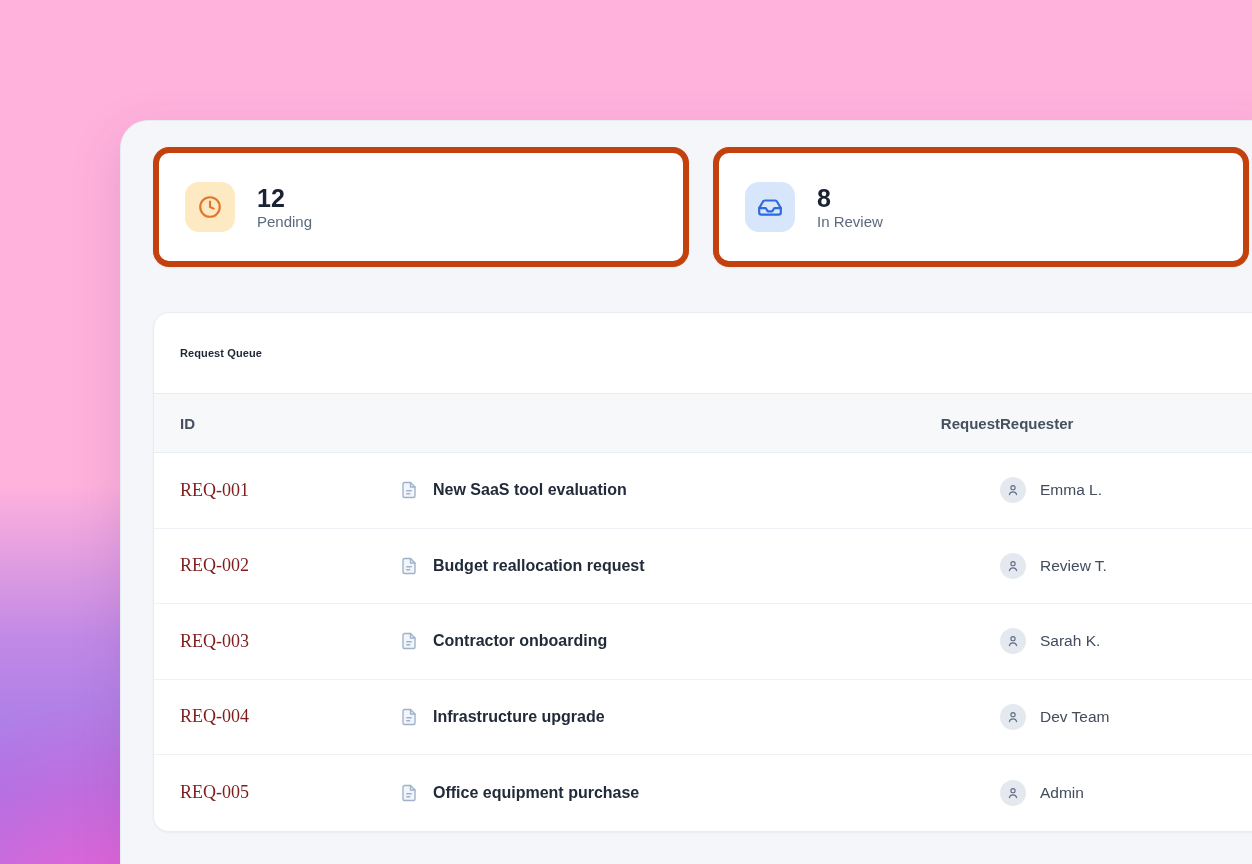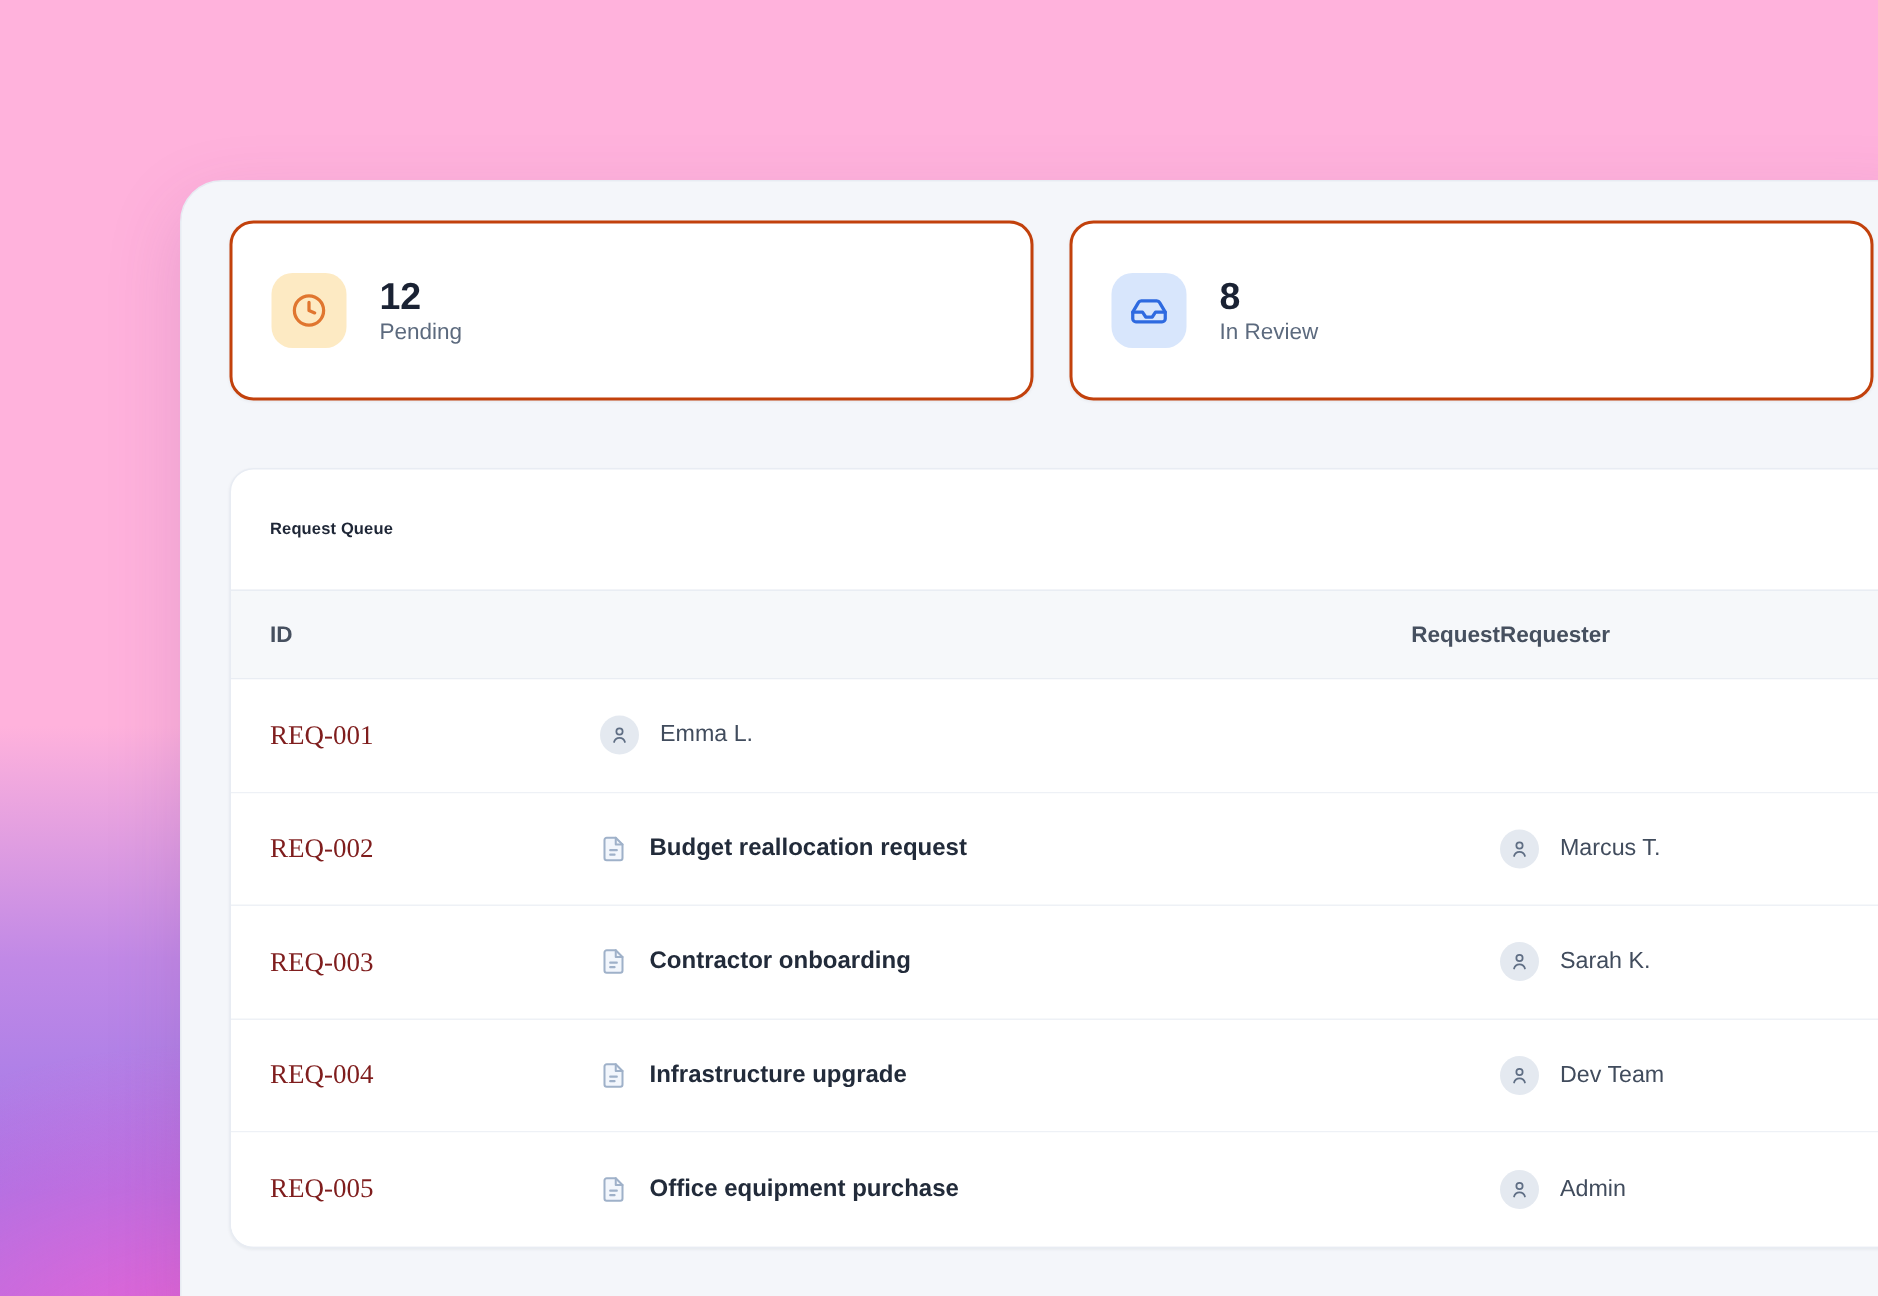--- a/index.html
+++ b/index.html
@@ -18,21 +18,21 @@
     border:1px solid #e7ebf2;
     border-radius:28px;
     box-shadow:0 18px 50px rgba(120,60,140,0.18);
     padding:26px 0 0 32px;
   }
 
   
   .stats-row { display:flex; gap:24px; width:1096px; }
   .stat-card {
     flex:1; height:120px; background:#ffffff;
-    border:2px solid #c2410c; border-radius:16px;
+    border:6px solid #c2410c; border-radius:16px;
     box-shadow:0 1px 2px rgba(23,32,55,0.05);
     display:flex; align-items:center; padding-left:26px;
   }
   .stat-icon {
     width:50px; height:50px; border-radius:14px;
     display:flex; align-items:center; justify-content:center;
     margin-right:22px; flex:0 0 auto;
   }
   .stat-icon.amber { background:#fdeac3; }
   .stat-icon.blue  { background:#d8e6fc; }
@@ -120,20 +120,31 @@
     </div>
 
     <div class="thead">
       <div class="th col-id">ID</div>
       <div class="th col-request">Request</div>
       <div class="th col-requester">Requester</div>
     </div>
 
     <div class="trow">
       <div class="col-id cell-id">REQ-001</div>
+      <div class="col-request cell-request">
+        <span class="doc-icon-wrap">
+          <svg width="18" height="20" viewBox="0 0 24 24" fill="#f2f6fc" stroke="#9fb1c9" stroke-width="1.8" stroke-linecap="round" stroke-linejoin="round">
+            <path d="M14 2H6a2 2 0 0 0-2 2v16a2 2 0 0 0 2 2h12a2 2 0 0 0 2-2V8z"></path>
+            <polyline points="14 2 14 8 20 8" fill="none"></polyline>
+            <line x1="9" y1="13" x2="15" y2="13"></line>
+            <line x1="9" y1="17" x2="13" y2="17"></line>
+          </svg>
+        </span>
+        <span>New SaaS tool evaluation</span>
+      </div>
       <div class="col-requester cell-requester">
         <span class="avatar">
           <svg width="14" height="14" viewBox="0 0 24 24" fill="none" stroke="#5f6e84" stroke-width="2" stroke-linecap="round" stroke-linejoin="round">
             <circle cx="12" cy="8" r="3.6"></circle>
             <path d="M5.8 20a6.4 6.4 0 0 1 12.4 0"></path>
           </svg>
         </span>
         <span>Emma L.</span>
       </div>
     </div>
@@ -151,21 +162,21 @@
         </span>
         <span>Budget reallocation request</span>
       </div>
       <div class="col-requester cell-requester">
         <span class="avatar">
           <svg width="14" height="14" viewBox="0 0 24 24" fill="none" stroke="#5f6e84" stroke-width="2" stroke-linecap="round" stroke-linejoin="round">
             <circle cx="12" cy="8" r="3.6"></circle>
             <path d="M5.8 20a6.4 6.4 0 0 1 12.4 0"></path>
           </svg>
         </span>
-        <span>Marcus T.</span>
+        <span>Review T.</span>
       </div>
     </div>
 
     <div class="trow">
       <div class="col-id cell-id">REQ-003</div>
       <div class="col-request cell-request">
         <span class="doc-icon-wrap">
           <svg width="18" height="20" viewBox="0 0 24 24" fill="#f2f6fc" stroke="#9fb1c9" stroke-width="1.8" stroke-linecap="round" stroke-linejoin="round">
             <path d="M14 2H6a2 2 0 0 0-2 2v16a2 2 0 0 0 2 2h12a2 2 0 0 0 2-2V8z"></path>
             <polyline points="14 2 14 8 20 8" fill="none"></polyline>

